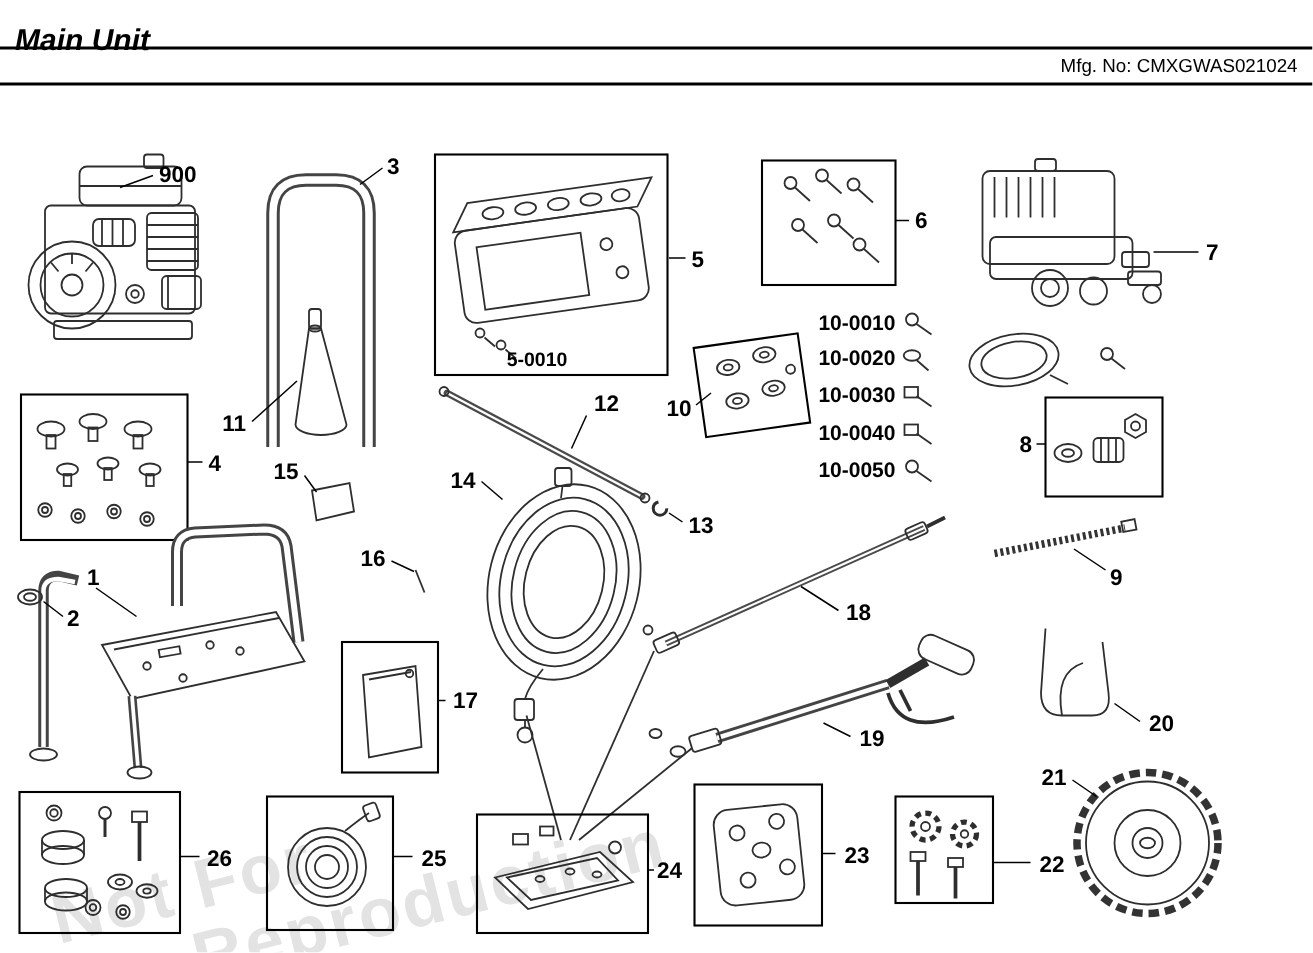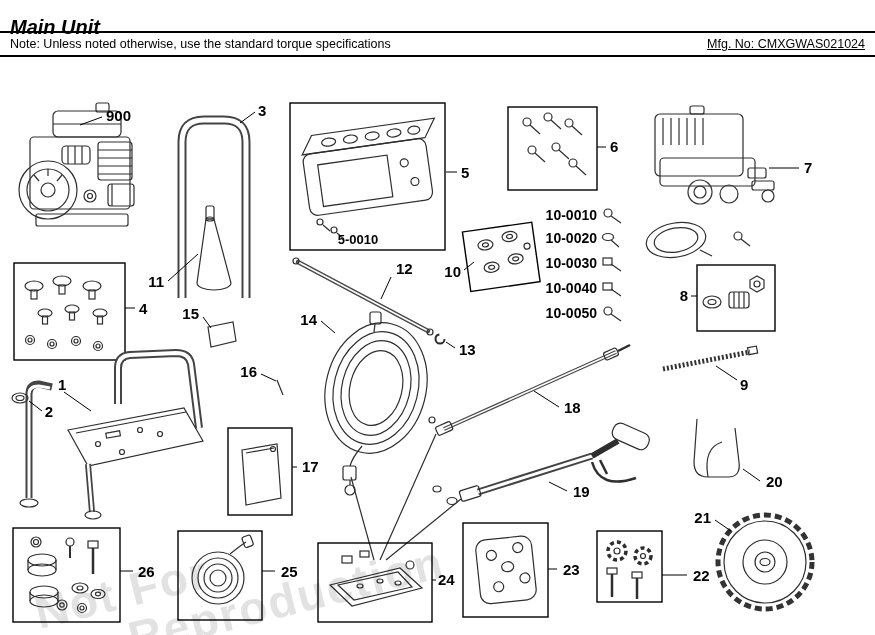--- a/index.html
+++ b/index.html
@@ -2,38 +2,37 @@
 <html><head>
 <meta charset="utf-8">
 <style>
   * { margin:0; padding:0; box-sizing:border-box; }
   html,body { width:875px; height:635px; background:#fff; }
   body { font-family:"Liberation Sans", sans-serif; position:relative; overflow:hidden; color:#000; }
   .page { position:absolute; inset:0; background:#fff; }
   .hdr-title { position:absolute; left:10px; top:5px; font-style:italic; font-weight:700; font-size:20px;margin-top:11px; }
   .rule1 { position:absolute; left:0; right:0; top:31px; height:2px; background:#000; }
   .note  { position:absolute; left:10px; top:37px; font-size:12.5px; }
-  .mfg   { position:absolute; right:10px; top:37px; font-size:12.5px;text-decoration:underline; }
+  .mfg   { position:absolute; right:10px; top:37px; font-size:12.5px; }
   .rule2 { position:absolute; left:0; right:0; top:55px; height:1.5px; background:#000; }
   svg { position:absolute; left:0; top:0; }
   .lbl { font-family:"Liberation Sans",sans-serif; font-size:15px; font-weight:700; fill:#000; }
   .lbl-sm { font-family:"Liberation Sans",sans-serif; font-size:14px; font-weight:700; fill:#000; }
   .sub { font-family:"Liberation Sans",sans-serif; font-size:13px; font-weight:700; fill:#000; }
   .wm { font-family:"Liberation Sans",sans-serif; font-size:46px; font-weight:700; fill:#b8b8b8; opacity:.4; letter-spacing:2px; }
   .ln line { stroke:#000; stroke-width:1; }
   .art { stroke:#2e2e2e; fill:none; stroke-width:1.2; }
   .box { stroke:#000; fill:none; stroke-width:1.4; }
 </style>
 </head>
 <body>
 
 <div class="page">
   <div class="hdr-title">Main Unit</div>
   <div class="rule1"></div>
-  <div class="note">Note: Unless noted otherwise, use the standard torque specifications</div>
   <div class="mfg">Mfg. No: CMXGWAS021024</div>
   <div class="rule2"></div>
 
   <svg width="875" height="635" viewBox="0 0 875 635">
 
     <g transform="rotate(-14 60 650)">
       <text class="wm" x="45" y="625">Not For</text>
       <text class="wm" x="130" y="672">Reproduction</text>
     </g>
 

